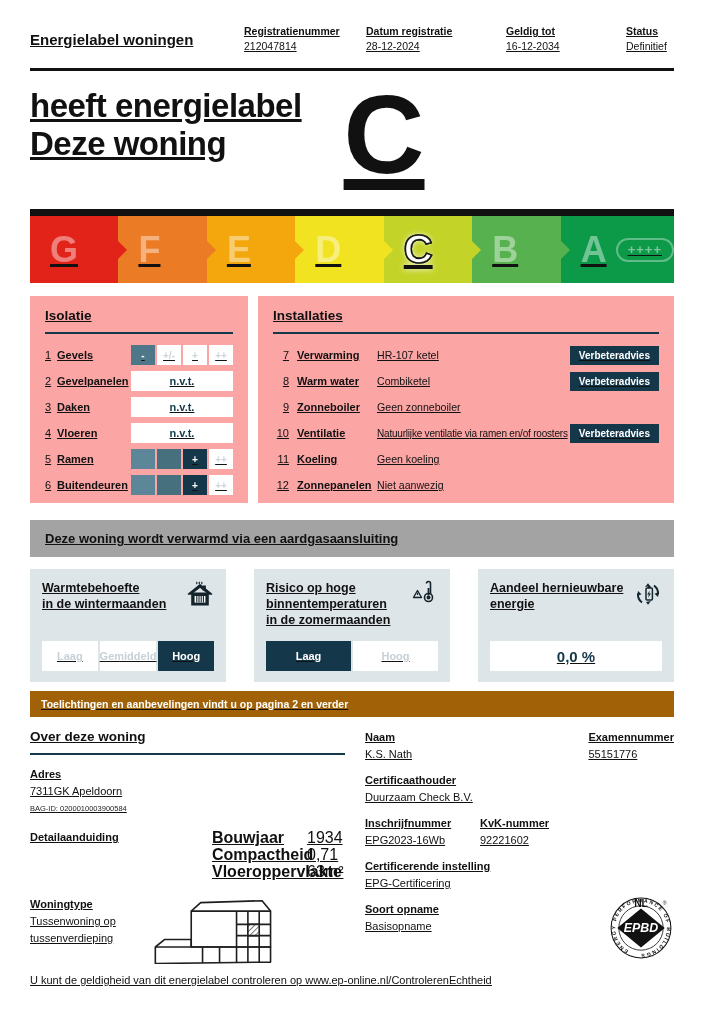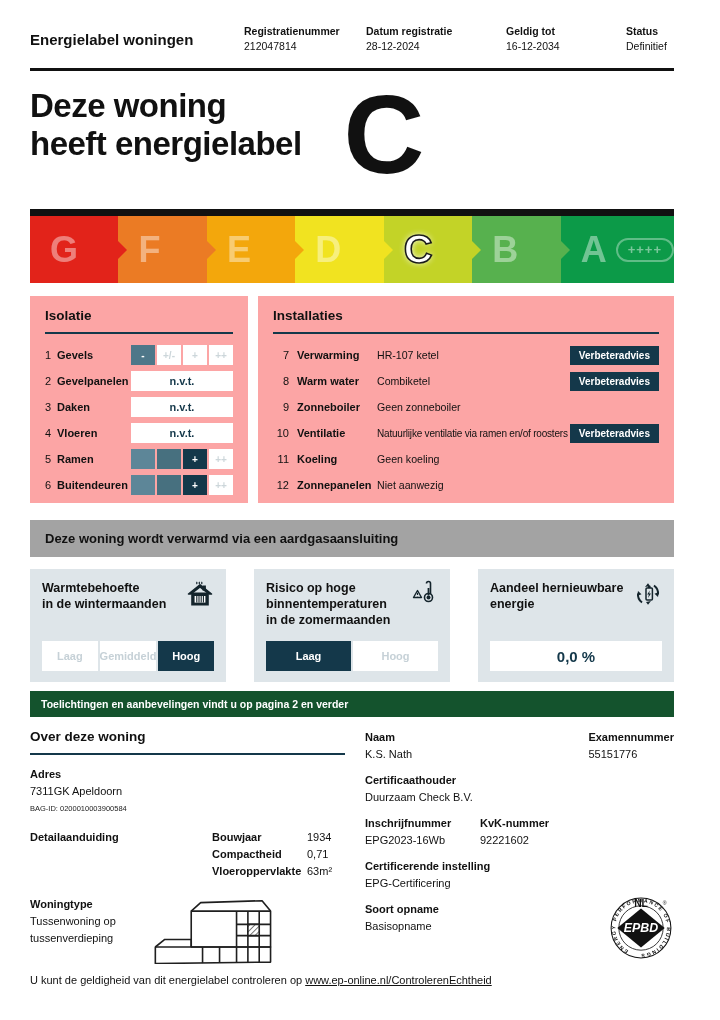--- a/index.html
+++ b/index.html
@@ -1,18 +1,18 @@
 <!DOCTYPE html>
 <html><head>
 <meta charset="utf-8">
 <style>
   * { margin:0; padding:0; box-sizing:border-box; }
   html,body { width:720px; height:1020px; background:#fff; overflow:hidden;
     font-family:"Liberation Sans","DejaVu Sans",sans-serif; color:#111; }
-  .page { width:704px; height:1020px; padding:24px 30px 0 30px; }
+  .page { width:704px; height:1020px; padding:24px 30px 0 30px;text-decoration:underline; }
 
   
   .header { display:flex; align-items:center; }
   .h-title { font-size:15px; font-weight:bold; flex:1; }
   .h-fields { display:flex; gap:0; }
   .h-field { font-size:10.5px; line-height:15px; }
   .h-field .h-label { font-weight:bold; }
   .hf-1 { width:122px; } .hf-2 { width:140px; } .hf-3 { width:120px; } .hf-4 { width:48px; }
   .rule { height:3px; background:#111; margin-top:14px; }
 
@@ -76,33 +76,33 @@
   .ibox { flex:1; background:#dee5e9; padding:11px 12px; height:113px; display:flex; flex-direction:column; }
   .ibox-head { display:flex; flex:1; }
   .ibox-title { font-size:12.5px; font-weight:bold; line-height:16px; flex:1; }
   .ibox-icon { width:28px; height:28px; flex:none; }
   .selector { display:flex; gap:2px; height:30px; }
   .sel-cell { flex:1; background:#fff; display:flex; align-items:center; justify-content:center;
     font-size:11px; font-weight:bold; color:#c6d1d7; }
   .sel-cell.on { background:#14384a; color:#fff; }
   .value-box { height:30px; background:#fff; display:flex; align-items:center; justify-content:center;
     font-size:15px; font-weight:bold; color:#14384a; }
-  .teal-banner { margin-top:9px; background:#14532d; color:#fff; font-size:10.5px; font-weight:bold; padding:7px 11px; }
+  .teal-banner { margin-top:9px; background:#a16207; color:#fff; font-size:10.5px; font-weight:bold; padding:7px 11px; }
 
   
   .details { display:flex; margin-top:12px; }
   .d-left { width:315px; }
   .d-right { flex:1; margin-left:20px; }
   .blk { margin-bottom:9px; }
   .lbl { font-size:11px; font-weight:bold; line-height:17px; }
   .val { font-size:11px; line-height:17px; }
   .bag { font-size:7.5px; margin-top:4px; color:#222; }
   .facts-row { display:flex; margin-top:16px; }
   .facts-indent { width:182px; }
-  .fact { display:flex; line-height:17px; font-size:11px; }
+  .fact { display:flex; line-height:17px; font-size:16px; }
   .fact-lbl { font-weight:bold; width:95px; }
   .two-col { display:flex; justify-content:space-between; }
   .kvk-col { width:148px; }
   .woning-row { display:flex; margin-top:16px; align-items:flex-start; }
   .woning-txt { width:118px; }
   .house-svg { width:128px; height:68px; }
   .soort-row { display:flex; justify-content:space-between; align-items:flex-start; margin-top:2px; }
   .seal-svg { width:66px; height:66px; margin-top:-6px; }
 
   .footer { margin-top:10px; font-size:11px; }
@@ -131,22 +131,22 @@
       <div class="h-field hf-4">
         <div class="h-label">Status</div>
         <div class="h-value">Definitief</div>
       </div>
     </div>
   </div>
   <div class="rule"></div>
 
   <div class="hero">
     <div class="hero-text">
+      <div>heeft energielabel</div>
       <div>Deze woning</div>
-      <div>heeft energielabel</div>
     </div>
     <div class="hero-grade">C</div>
   </div>
 
   <div class="scale">
     <div class="scale-bar"></div>
     <div class="scale-notch"></div>
     <div class="scale-row">
       <div class="seg seg-g">
           <span class="seg-letter">G</span>

